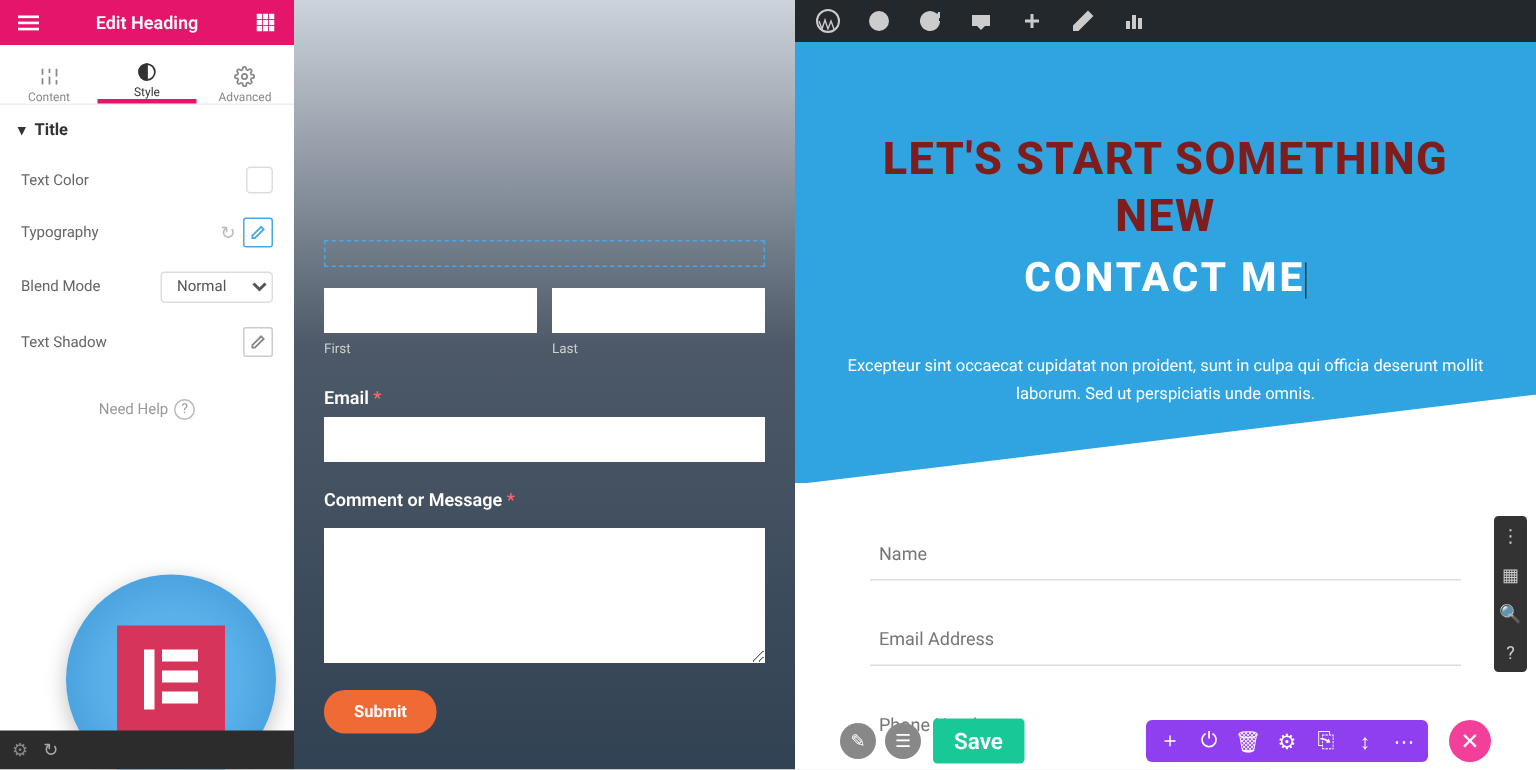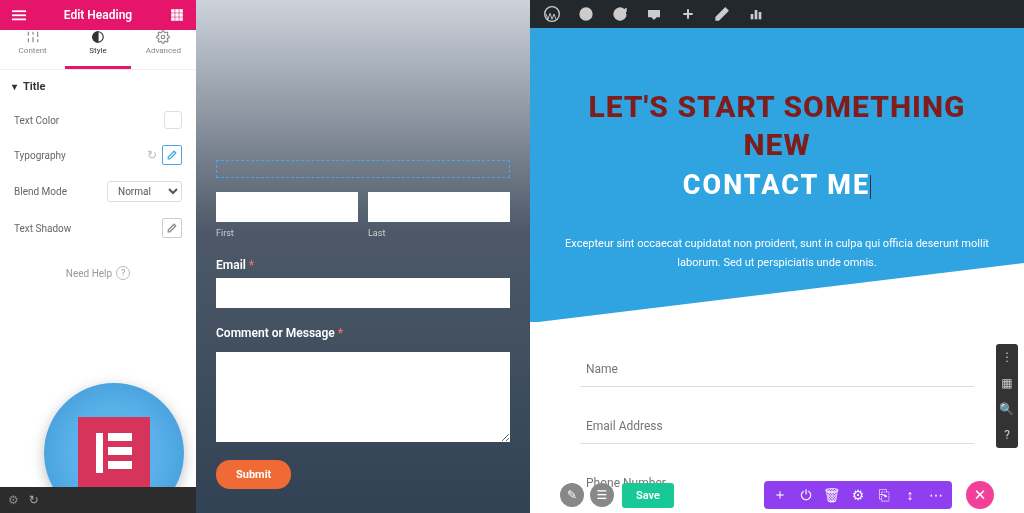--- a/index.html
+++ b/index.html
@@ -4,21 +4,21 @@
 <style>
 * { margin: 0; padding: 0; box-sizing: border-box; font-family: -apple-system, BlinkMacSystemFont, "Segoe UI", Roboto, Arial, sans-serif; }
 body { width: 1024px; height: 513px; overflow: hidden; display: flex; background: #f5f5f5; }
 
 
 .left-panel { width: 196px; height: 513px; background: #fff; display: flex; flex-direction: column; position: relative; }
 .panel-header { background: #e5156c; height: 30px; display: flex; align-items: center; justify-content: space-between; padding: 0 10px; color: #fff; }
 .panel-header .hamburger, .panel-header .apps { width: 18px; height: 18px; display: flex; align-items: center; justify-content: center; cursor: pointer; }
 .panel-title { font-size: 12px; font-weight: 600; }
 .panel-tabs { display: flex; height: 40px; border-bottom: 1px solid #eee; }
-.panel-tab { flex: 1; display: flex; flex-direction: column; align-items: center; justify-content: flex-start; font-size: 8px; color: #888; cursor: pointer; gap: 2px; }
+.panel-tab { flex: 1; display: flex; flex-direction: column; align-items: center; justify-content: flex-end; font-size: 8px; color: #888; cursor: pointer; gap: 2px; }
 .panel-tab.active { border-bottom: 3px solid #e5156c; color: #333; }
 .panel-tab svg { width: 14px; height: 14px; }
 .section-title { padding: 10px 12px; font-size: 11px; font-weight: 700; color: #333; display: flex; align-items: center; gap: 6px; }
 .section-title .caret { font-size: 10px; }
 .control-row { display: flex; align-items: center; justify-content: center; padding: 8px 14px; font-size: 10px; color: #666; }
 .control-label { flex: 1; }
 .control-icons { display: flex; gap: 5px; align-items: center; }
 .control-btn { width: 20px; height: 20px; border: 1px solid #ccc; border-radius: 2px; display: flex; align-items: center; justify-content: center; cursor: pointer; background: #fff; }
 .control-btn.accent { border-color: #4aa6e6; color: #4aa6e6; }
 .select-ctl { font-size: 10px; padding: 3px 6px; border: 1px solid #ddd; border-radius: 3px; width: 75px; color: #555; background: #fff; }
@@ -57,21 +57,21 @@
 .cursor-caret { display: inline-block; width: 1px; height: 24px; background: #333; vertical-align: middle; }
 .hero p { font-size: 11px; margin-top: 34px; line-height: 1.7; color: #fff; }
 .diag-cut { position: absolute; bottom: -1px; left: 0; width: 100%; height: 60px; }
 .right-form { padding: 30px 50px 10px; }
 .rf-field { border: none; border-bottom: 1px solid #ddd; padding: 10px 6px; width: 100%; font-size: 12px; color: #888; margin-bottom: 22px; outline: none; }
 .right-toolbar { position: absolute; right: 6px; top: 344px; background: #333; width: 22px; border-radius: 3px; display: flex; flex-direction: column; }
 .right-toolbar .tb-item { height: 26px; display: flex; align-items: center; justify-content: center; color: #ccc; font-size: 12px; cursor: pointer; }
 .bottom-bar { position: absolute; bottom: 4px; left: 0; right: 0; padding: 0 30px; display: flex; align-items: center; gap: 8px; }
 .bb-left { display: flex; gap: 6px; }
 .pill-btn { width: 24px; height: 24px; border-radius: 50%; background: #888; color: #fff; display: flex; align-items: center; justify-content: center; font-size: 12px; cursor: pointer; }
-.save-btn { background: #18c997; color: #fff; border: none; padding: 6px 14px; border-radius: 3px; font-size: 11px; font-weight: 600; cursor: pointer; }
+.save-btn { background: #18c997; color: #fff; border: none; padding: 6px 14px; border-radius: 3px; font-size: 15px; font-weight: 600; cursor: pointer; }
 .purple-bar { margin-left: auto; background: #8f3ff0; border-radius: 4px; display: flex; padding: 0 4px; height: 28px; align-items: center; gap: 2px; }
 .purple-bar .pb-it { width: 24px; height: 24px; display: flex; align-items: center; justify-content: center; color: #fff; font-size: 14px; cursor: pointer; }
 .close-circ { width: 28px; height: 28px; border-radius: 50%; background: #f2409a; color: #fff; display: flex; align-items: center; justify-content: center; margin-left: 6px; font-size: 15px; cursor: pointer; }
 </style>
 </head>
 <body>
 
 <div class="left-panel">
   <div class="panel-header">
     <span class="hamburger">

